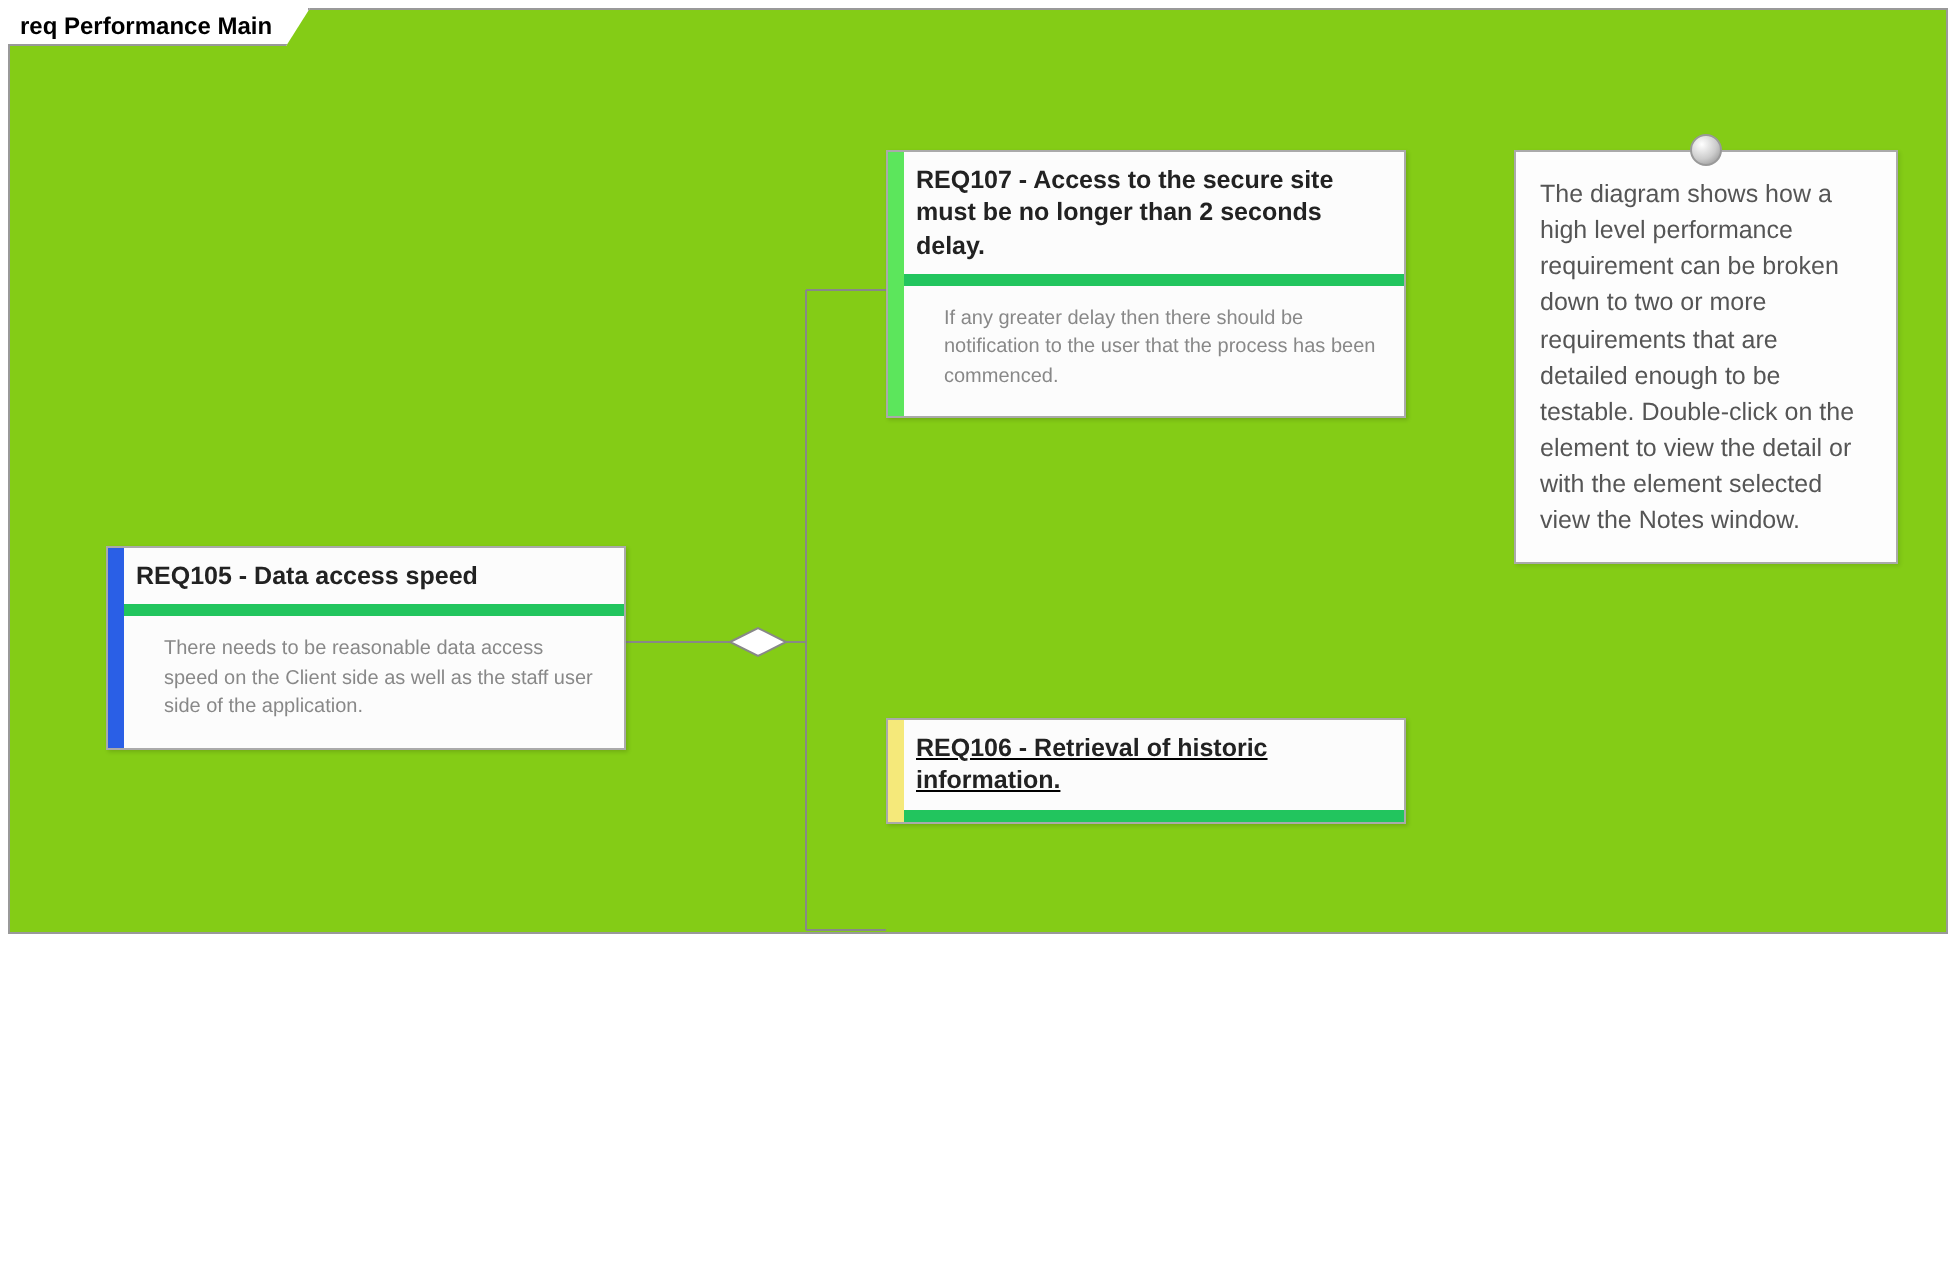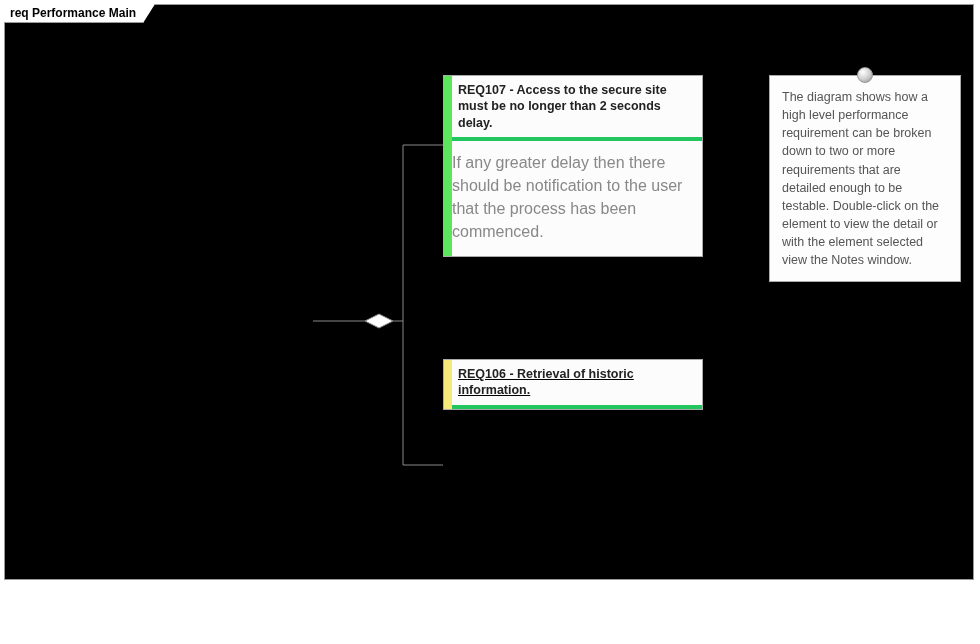--- a/index.html
+++ b/index.html
@@ -7,23 +7,23 @@
     font-family: "Segoe UI", Arial, sans-serif;
     font-size: 13px;
     background: #fff;
     width: 980px;
     height: 644px;
     position: relative;
   }
   .frame {
     position: absolute;
     left: 4px; top: 4px;
-    width: 970px; height: 576px;
+    width: 970px; height: 463px;
     border: 1px solid #999;
-    background: #000000;
+    background: #84cc16;
   }
   .frame-label {
     position: absolute;
     top: -1px; left: -1px;
     border: 1px solid #999;
     border-top: none;
     border-left: none;
     background: #fff;
     padding: 2px 18px 2px 6px;
     font-weight: bold;
@@ -37,44 +37,43 @@
     background: #fcfcfc;
     box-shadow: 1px 1px 2px rgba(0,0,0,0.15);
   }
   .req .bar {
     position: absolute;
     left: 0; top: 0; bottom: 0;
     width: 8px;
   }
   .req .head {
     padding: 6px 8px 6px 14px;
-    border-bottom: 4px solid #22c55e;
+    border-bottom: 6px solid #22c55e;
     font-weight: bold;
     font-size: 12.5px;
     color: #222;
     line-height: 1.3;
   }
   .req .body {
-    padding: 10px 12px 12px 8px;
-    font-size: 16px;
+    padding: 10px 12px 12px 28px;
+    font-size: 10px;
     color: #888;
     line-height: 1.45;
     white-space: pre-line;
   }
 
   .note {
     position: absolute;
     border: 1px solid #aaa;
     background: #fdfdfd;
     padding: 12px 12px;
     font-size: 12.5px;
     color: #555;
     line-height: 1.45;
     box-shadow: 1px 1px 2px rgba(0,0,0,0.1);
-    margin-left: 12px;
   }
   .note-pin {
     position: absolute;
     top: -9px;
     left: 50%;
     transform: translateX(-50%);
     width: 16px; height: 16px;
     border-radius: 50%;
     background: radial-gradient(circle at 35% 30%, #fff, #ccc 55%, #888);
     border: 1px solid #999;
@@ -100,20 +99,25 @@
     <polygon points="360,316 374,309 388,316 374,323" fill="#fff" stroke="#888" stroke-width="1"></polygon>
 
     <line x1="388" y1="316" x2="398" y2="316" stroke="#888" stroke-width="1"></line>
     <line x1="398" y1="140" x2="398" y2="460" stroke="#888" stroke-width="1"></line>
 
     <line x1="398" y1="140" x2="438" y2="140" stroke="#888" stroke-width="1"></line>
 
     <line x1="398" y1="460" x2="438" y2="460" stroke="#888" stroke-width="1"></line>
   </svg>
 
+  <div class="req" style="left:48px; top:268px; width:260px;">
+    <div class="bar" style="background: rgb(42, 95, 230);"></div>
+    <div class="head">REQ105 -  Data access speed</div>
+    <div class="body">There needs to be reasonable data access speed on the Client side as well as the staff user side of the application.</div>
+  </div>
 
   <div class="req" style="left:438px; top:70px; width:260px;">
     <div class="bar" style="background: rgb(92, 230, 92);"></div>
     <div class="head">REQ107 - Access to the secure site must be no longer than 2 seconds delay.</div>
     <div class="body">If any greater delay then there should be notification to the user that the process has been commenced.</div>
   </div>
 
   <div class="req" style="left:438px; top:354px; width:260px;text-decoration:underline;">
     <div class="bar" style="background: rgb(245, 233, 122);"></div>
     <div class="head">REQ106 - Retrieval of historic information.</div>

